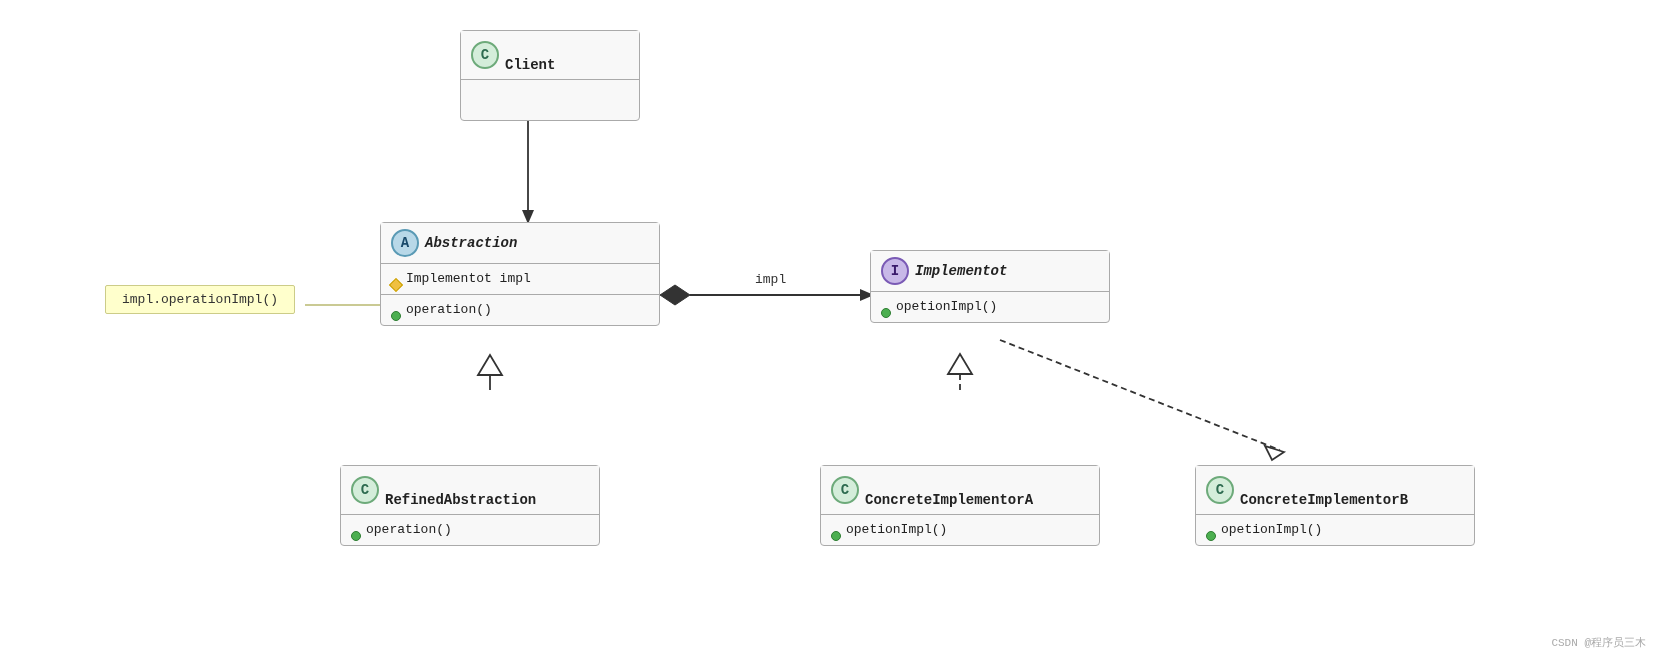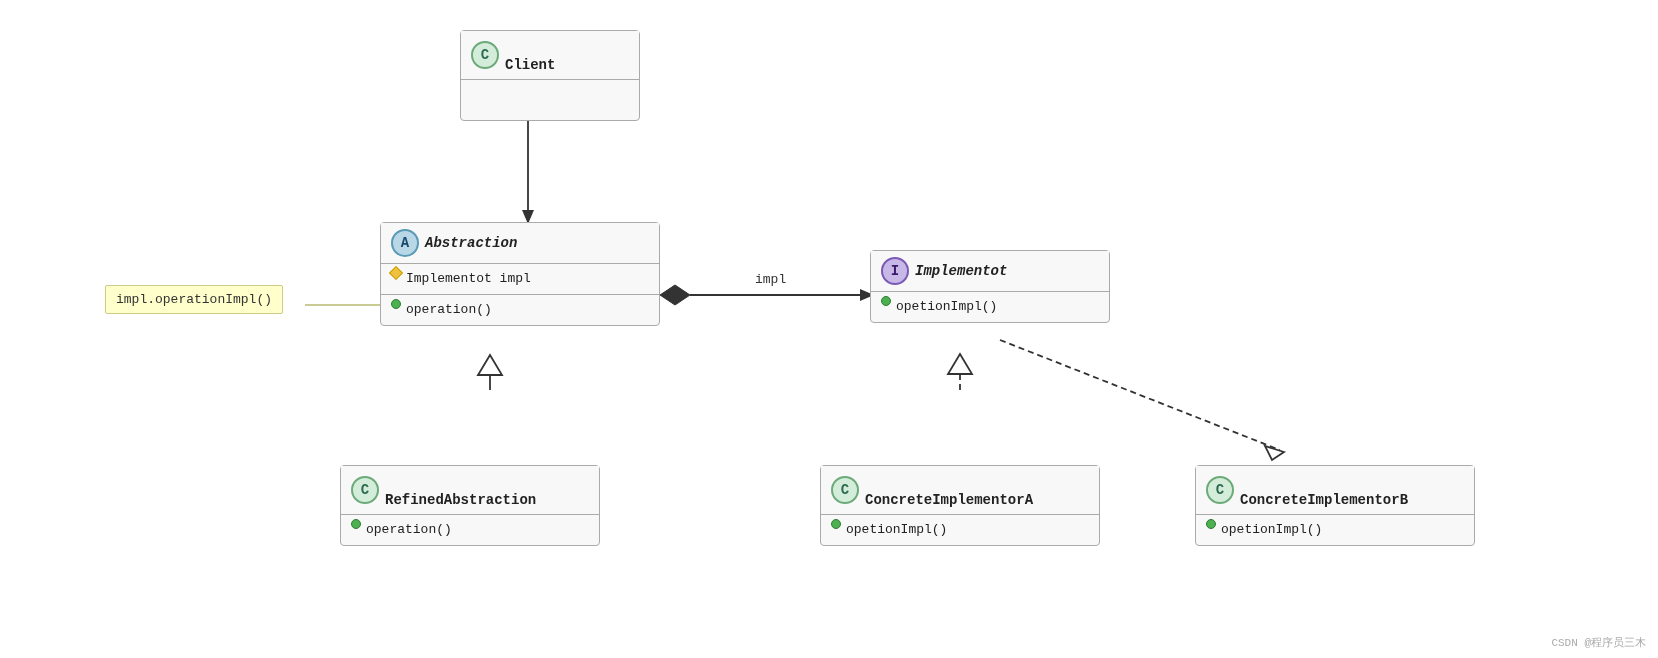--- a/index.html
+++ b/index.html
@@ -95,21 +95,21 @@
     .class-name-normal {
       font-size: 14px;
       font-weight: 600;
       color: #222;
       font-style: normal;
       margin-top: 20px;
     }
 
     .method-item {
       display: flex;
-      align-items: flex-start;
+      align-items: flex-end;
       gap: 5px;
       font-size: 13px;
       color: #222;
     }
 
     .dot-green {
       width: 10px;
       height: 10px;
       border-radius: 50%;
       background: #4caf50;
@@ -134,21 +134,21 @@
       width: 1658px;
       height: 658px;
       pointer-events: none;
     }
 
     
     .note-box {
       position: absolute;
       background: #ffffcc;
       border: 1.5px solid #cccc88;
-      padding: 6px 10px;
+      padding: 6px 16px;
       font-size: 13px;
       color: #333;
       border-radius: 2px;
     }
 
     
     .watermark {
       position: absolute;
       bottom: 8px;
       right: 12px;

